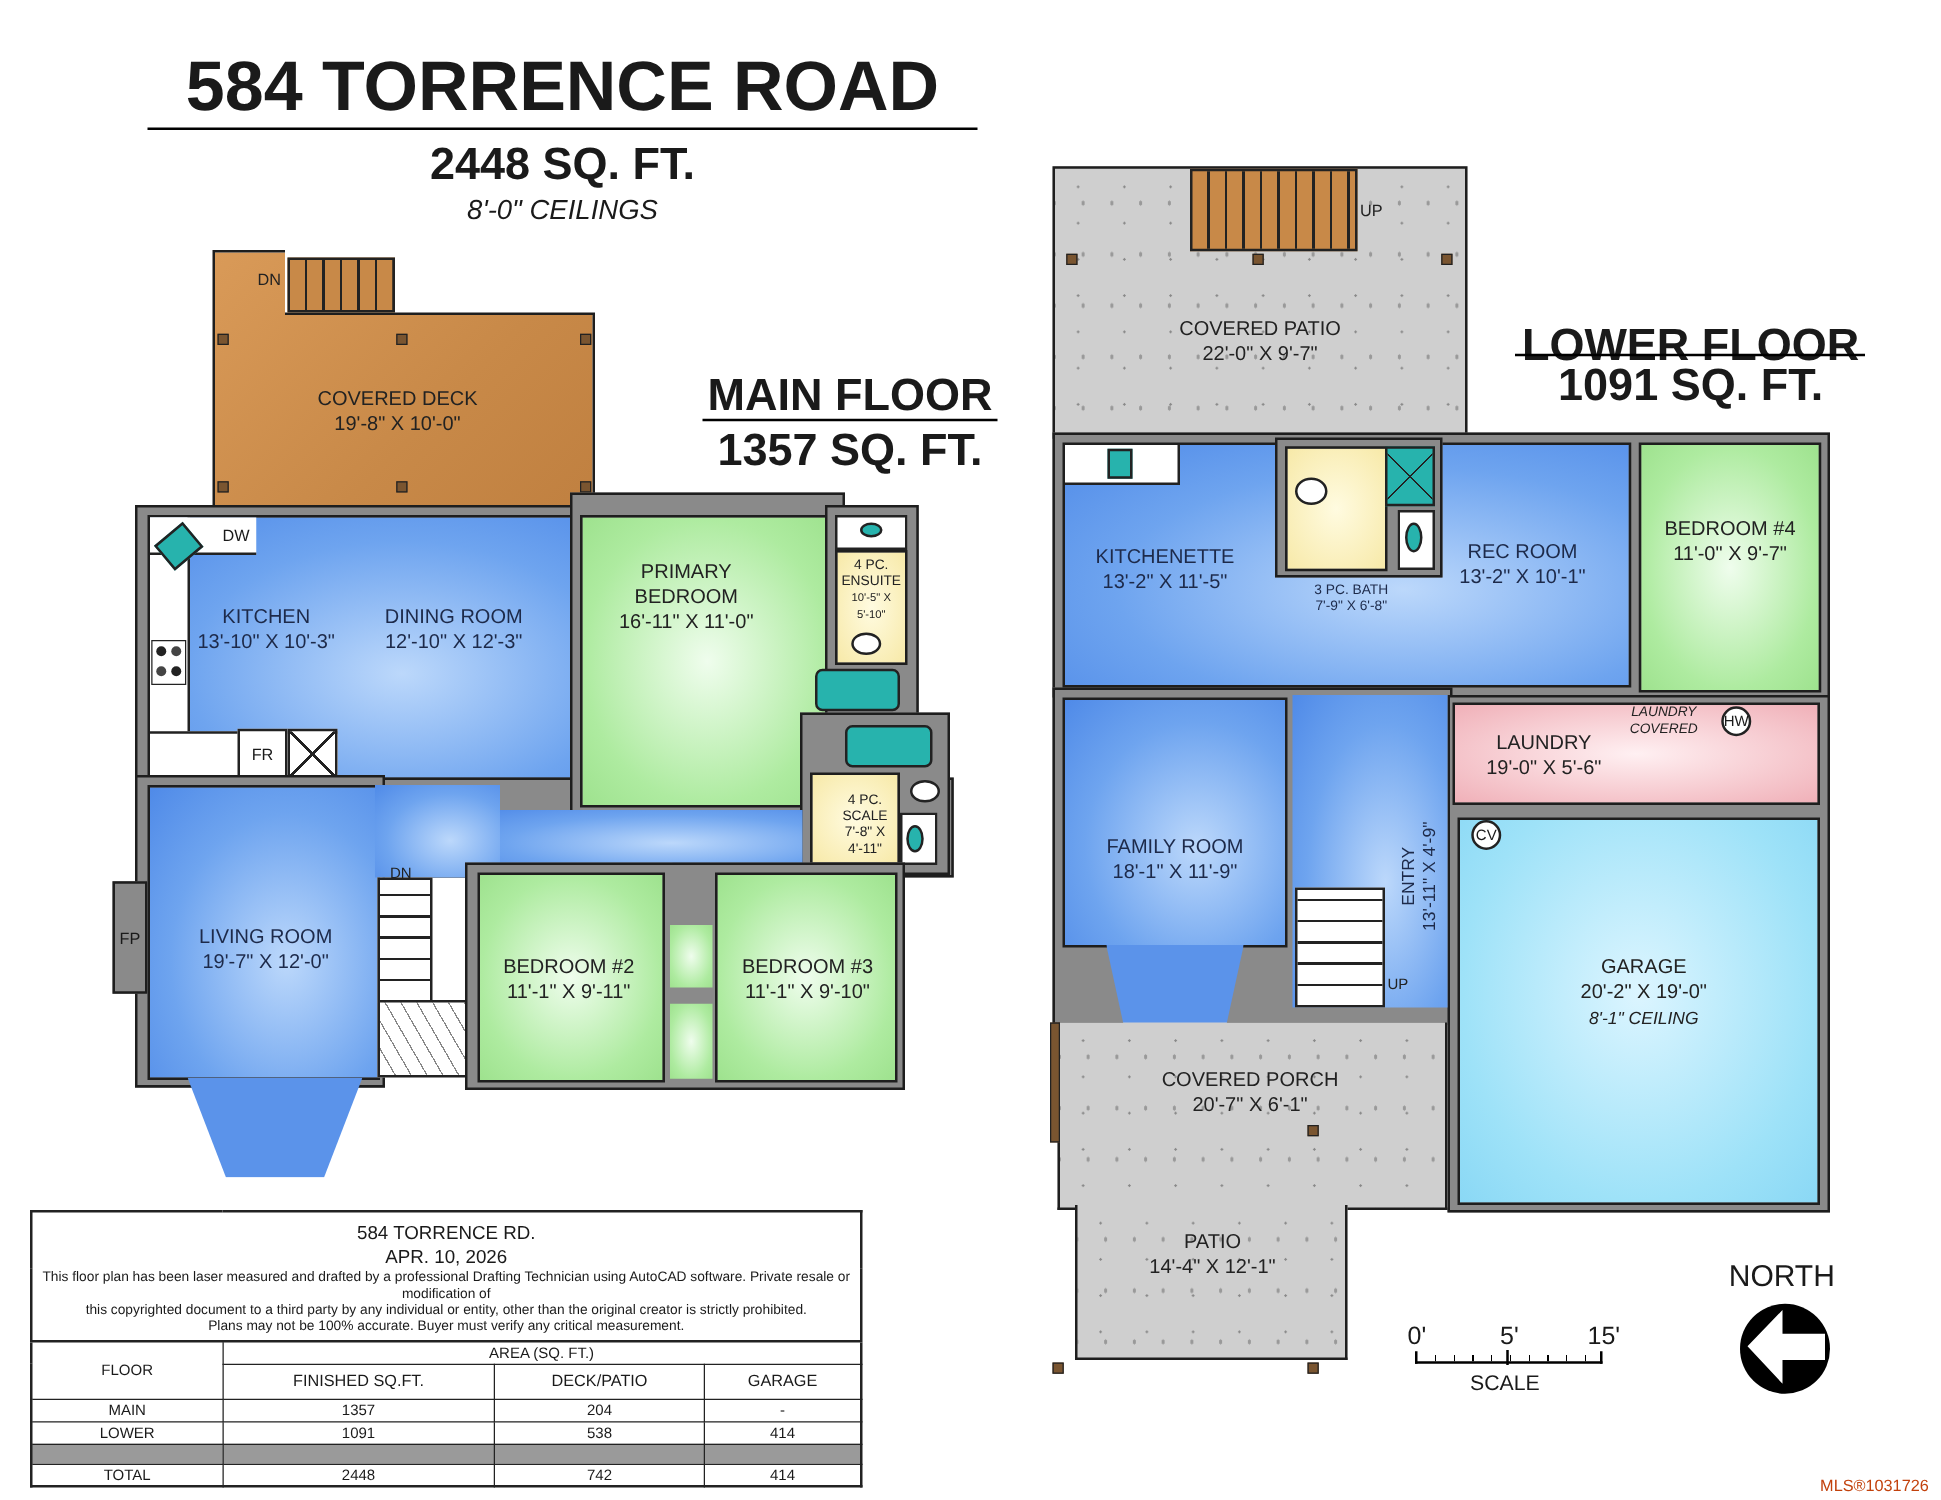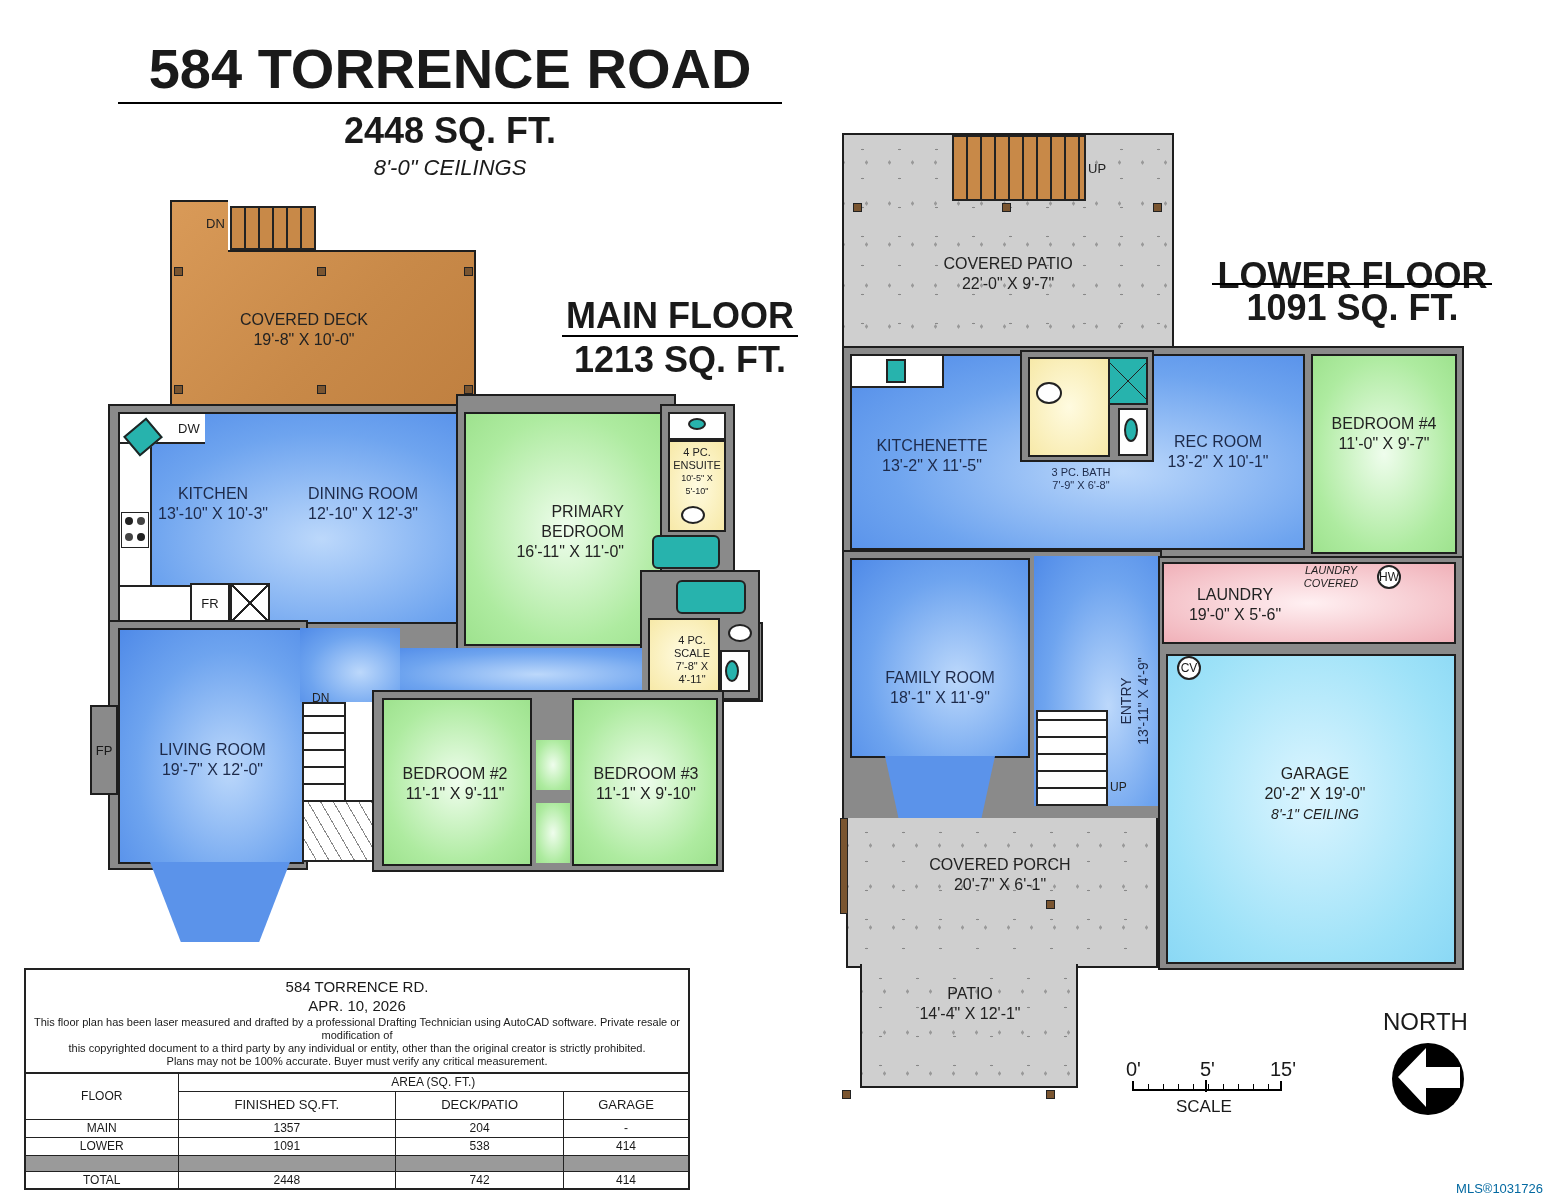--- a/index.html
+++ b/index.html
@@ -33,52 +33,52 @@
   .toilet { position: absolute; background: #fff; border: 2px solid #222; border-radius: 50%; }
   .circle-tag { position: absolute; width: 24px; height: 24px; border-radius: 50%; border: 2px solid #222; background: #fff; font-size: 12px; display: flex; align-items: center; justify-content: center; }
   
   .tbl { left: 24px; top: 968px; width: 666px; border: 2px solid #222; border-collapse: collapse; font-size: 12px; }
   .tbl td { border: 1px solid #222; text-align: center; padding: 1px 2px; height: 18px; }
   .tbl .hdr { font-size: 13px; line-height: 18px; }
   .tbl .note { font-size: 11px; line-height: 13px; }
   .tbl .shade td { background: #9a9a9a; height: 16px; }
   .scale-bar { left: 1132px; top: 1081px; width: 150px; height: 10px; border-left: 2px solid #000; border-right: 2px solid #000; border-bottom: 2px solid #000; }
   .north-circle { left: 1392px; top: 1043px; width: 72px; height: 72px; border-radius: 50%; background: #000; }
-  .mls { right: 10px; bottom: 4px; font-size: 13px; color: #0369a1; }
+  .mls { right: 10px; bottom: 4px; font-size: 13px; color: #c2410c; }
 </style>
 </head>
 <body>
 
 <div class="abs title">584 TORRENCE ROAD</div>
 <div class="abs title-rule"></div>
 <div class="abs total-sqft">2448 SQ. FT.</div>
 <div class="abs ceilings">8'-0" CEILINGS</div>
 
 <div class="abs floor-head" style="left:560px;top:296px;width:240px;">MAIN FLOOR</div>
 <div class="abs floor-rule" style="left:562px;top:335px;width:236px;"></div>
-<div class="abs floor-head" style="left:560px;top:340px;width:240px;">1213 SQ. FT.</div>
+<div class="abs floor-head" style="left:560px;top:340px;width:240px;">1357 SQ. FT.</div>
 
 <div class="abs floor-head" style="left:1210px;top:256px;width:285px;">LOWER FLOOR</div>
 <div class="abs floor-rule" style="left:1212px;top:283px;width:280px;"></div>
 <div class="abs floor-head" style="left:1210px;top:288px;width:285px;">1091 SQ. FT.</div>
 
 <div>
 
   <div class="abs deck" style="left:170px;top:200px;width:306px;height:208px;"></div>
   <div class="abs" style="left:228px;top:200px;width:250px;height:52px;background:#fff;"></div>
   <div class="abs" style="left:228px;top:250px;width:248px;height:2px;background:#1e1e1e;"></div>
   <div class="stairs" style="left:230px;top:206px;width:86px;height:44px;background-color:#c88948;"></div>
   <div class="lbl dark" style="left:206px;top:214px;font-size:13px;">DN</div>
   <div class="post" style="left:174px;top:267px;"></div>
   <div class="post" style="left:317px;top:267px;"></div>
   <div class="post" style="left:464px;top:267px;"></div>
   <div class="post" style="left:174px;top:385px;"></div>
   <div class="post" style="left:317px;top:385px;"></div>
   <div class="post" style="left:464px;top:385px;"></div>
-  <div class="lbl dark" style="left:204px;top:310px;width:200px;">
+  <div class="lbl dark" style="left:218px;top:310px;width:200px;">
     <div>COVERED DECK</div>
     <div>19'-8" X 10'-0"</div>
   </div>
 
   <div class="abs wall" style="left:108px;top:404px;width:355px;height:222px;"></div>
   <div class="abs wall" style="left:108px;top:622px;width:655px;height:80px;"></div>
   <div class="abs wall" style="left:108px;top:620px;width:200px;height:250px;"></div>
 
   <div class="abs room blue" style="left:118px;top:412px;width:340px;height:212px;"></div>
   <div class="abs" style="left:120px;top:414px;width:32px;height:210px;background:#fff;border-right:2px solid #222;"></div>
@@ -100,21 +100,21 @@
     <div>KITCHEN</div>
     <div>13'-10" X 10'-3"</div>
   </div>
   <div class="lbl navy" style="left:298px;top:484px;width:130px;">
     <div>DINING ROOM</div>
     <div>12'-10" X 12'-3"</div>
   </div>
 
   <div class="abs wall" style="left:456px;top:394px;width:220px;height:260px;"></div>
   <div class="abs room green" style="left:464px;top:412px;width:204px;height:234px;"></div>
-  <div class="lbl dark" style="left:474px;top:502px;width:150px;text-align:right;">
+  <div class="lbl dark" style="left:474px;top:448px;width:150px;">
     <div>PRIMARY</div>
     <div>BEDROOM</div>
     <div>16'-11" X 11'-0"</div>
   </div>
 
   <div class="abs wall" style="left:660px;top:404px;width:75px;height:170px;"></div>
   <div class="abs room yellow" style="left:668px;top:440px;width:58px;height:92px;"></div>
   <div class="fixture-white" style="left:668px;top:412px;width:58px;height:28px;"></div>
   <div class="sink-oval" style="left:688px;top:418px;width:18px;height:12px;"></div>
   <div class="tub" style="left:652px;top:535px;width:68px;height:34px;"></div>

